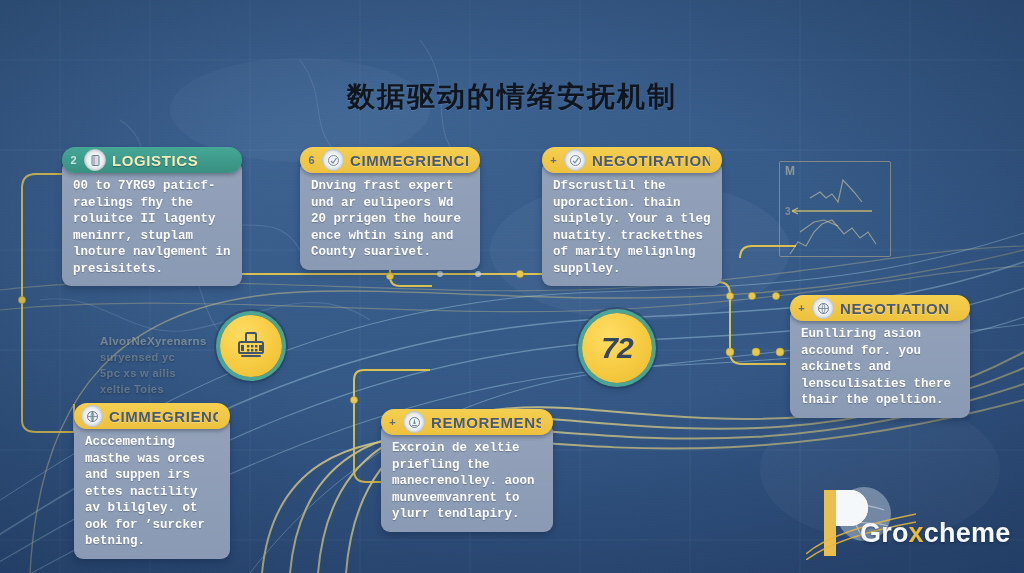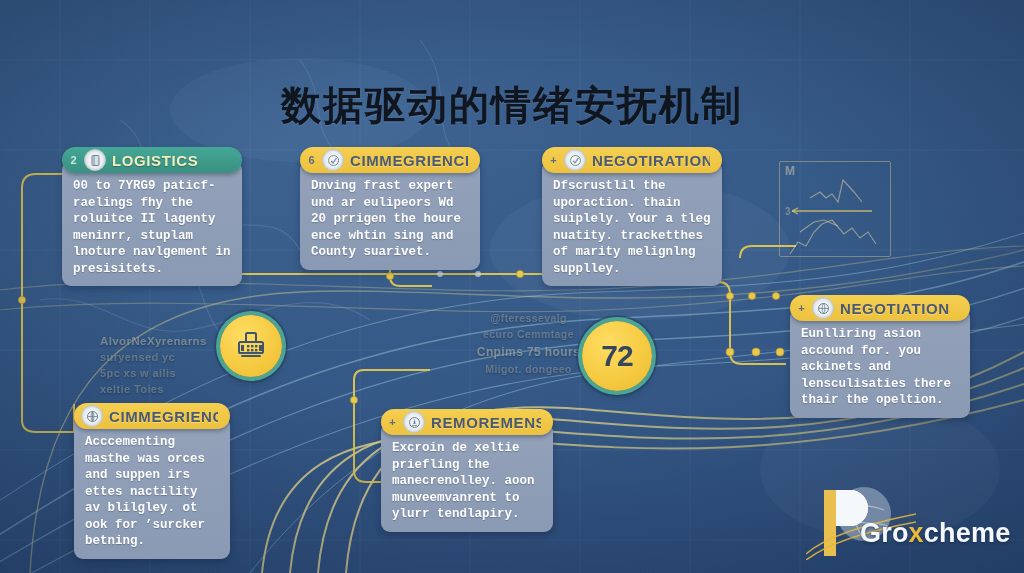--- a/index.html
+++ b/index.html
@@ -13,21 +13,21 @@
   
   .bgsvg{position:absolute;inset:0;width:1024px;height:573px;}
   .vignette{position:absolute;inset:0;
     background:radial-gradient(80% 70% at 50% 45%, rgba(0,0,0,0) 40%, rgba(12,28,52,.35) 100%);
     pointer-events:none;}
   .grain{position:absolute;inset:0;opacity:.10;pointer-events:none;
     background-image:repeating-linear-gradient(0deg, rgba(255,255,255,.05) 0 1px, rgba(0,0,0,0) 1px 3px);}
 
   
   #title{position:absolute;left:0;right:0;top:78px;text-align:center;
-         font-size:40px;font-weight:700;color:#10161f;letter-spacing:2px;
+         font-size:28px;font-weight:700;color:#10161f;letter-spacing:2px;
          text-shadow:0 1px 0 rgba(255,255,255,.10);}
 
   
   .card{position:absolute;}
   .card .hd{display:flex;align-items:center;gap:6px;
             height:26px;padding:0 12px 0 7px;border-radius:13px;
             box-shadow:0 2px 4px rgba(10,24,45,.35);position:relative;z-index:3;}
   .card .hd .num{font-size:11px;font-weight:700;color:rgba(255,255,255,.72);
                  width:9px;text-align:center;flex:0 0 auto;}
   .card .hd .ttl{font-size:15px;font-weight:700;letter-spacing:.6px;
@@ -56,21 +56,21 @@
   #card-neg-c       {left:790px;top:295px; width:180px;}
   #card-experience  {left:74px; top:403px; width:156px;}
   #card-requirements{left:381px;top:409px; width:172px;}
 
   
   .circ{position:absolute;border-radius:50%;
         background:radial-gradient(circle at 38% 32%, #ffdd63 0%, #f5c93f 60%, #e9bb33 100%);
         box-shadow:0 0 0 4px #4ba595, 0 0 0 6px rgba(38,62,96,.55),
                    0 4px 9px rgba(10,24,45,.40);
         display:flex;align-items:center;justify-content:center;}
-  #circ72{left:582px;top:321px;width:70px;height:70px;}
+  #circ72{left:582px;top:313px;width:70px;height:70px;font-style:italic;}
   #circ72 .n{font-size:30px;font-weight:700;color:#35465e;letter-spacing:-1px;}
   #circ-fax{left:220px;top:315px;width:62px;height:62px;}
 
   
   #chartpanel{position:absolute;left:779px;top:161px;width:110px;height:94px;
               border:1.4px solid rgba(214,196,138,.45);border-radius:2px;}
   #chartpanel .mk{position:absolute;left:5px;top:2px;font-size:12px;
                   color:rgba(224,214,176,.50);font-weight:700;}
   #chartpanel .mk2{position:absolute;left:5px;top:44px;font-size:10px;
                    color:rgba(224,214,176,.40);font-weight:700;}
@@ -201,26 +201,20 @@
 
   <div id="title">数据驱动的情绪安抚机制</div>
 
   <div class="ghost" id="ghost-left">
     <div class="l1">AlvorNeXyrenarns</div>
     <div>suryensed yc</div>
     <div>5pc xs w ailis</div>
     <div>xeltie Toies</div>
   </div>
 
-  <div class="ghost" id="ghost-mid">
-    <div>@fteressevalg</div>
-    <div>ecuro Cemmtage</div>
-    <div class="big">Cnpims 75 hours</div>
-    <div>Miigot. dongeeo</div>
-  </div>
 
   <div id="chartpanel">
     <span class="mk">M</span>
     <span class="mk2">3</span>
     <svg width="110" height="94" viewBox="0 0 110 94">
       <g fill="none" stroke="#ddd0a0" stroke-opacity=".55" stroke-width="1.2">
         <path d="M30 36 L40 30 L46 36 L52 32 L58 40 L63 18 L74 30 L82 40"></path>
         <path d="M10 92 L18 80 L26 84 L34 70 L42 62 L52 58 L64 72 L72 66 L80 76 L88 70 L96 82"></path>
         <path d="M20 70 L34 60 L44 58 L58 64"></path>
       </g>

